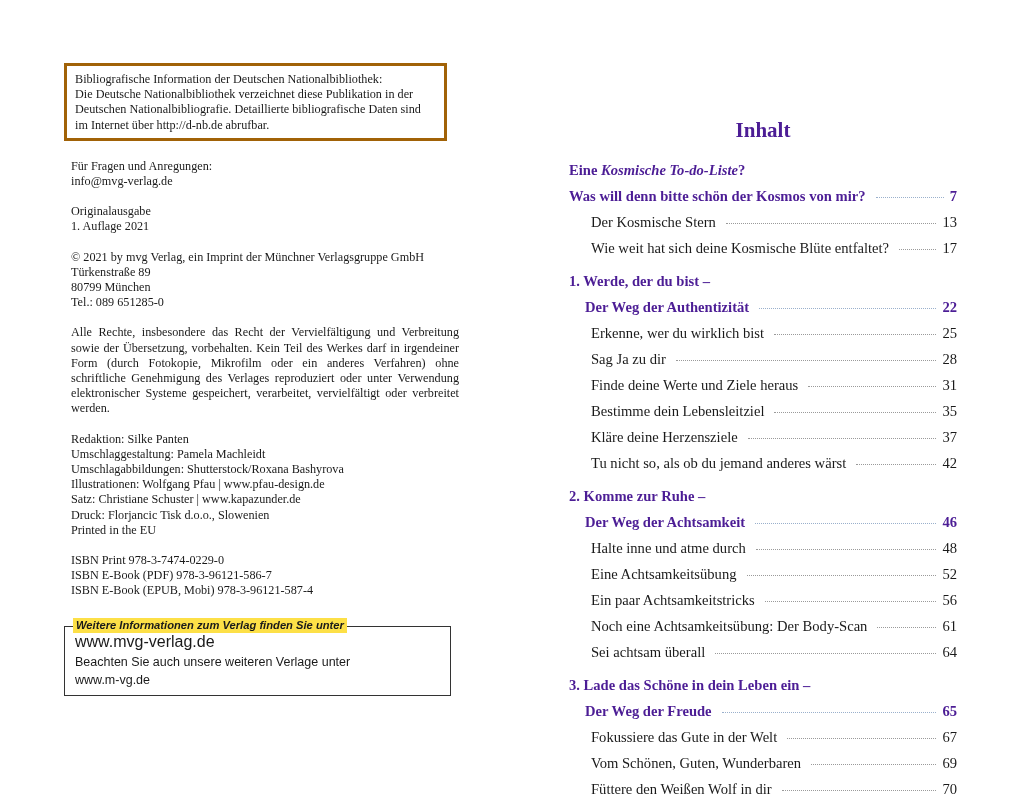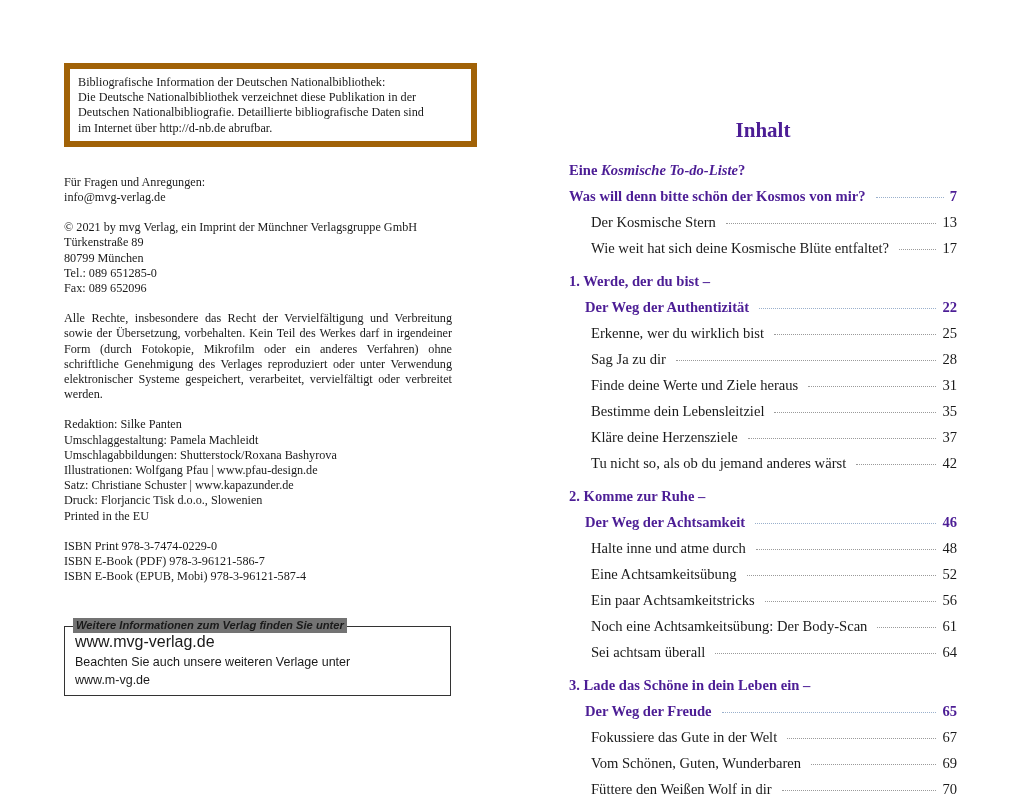--- a/index.html
+++ b/index.html
@@ -6,36 +6,36 @@
   body {
     width: 1020px; height: 795px; position: relative; overflow: hidden;
     font-family: "Liberation Serif", "DejaVu Serif", serif;
     color: #1a1a1a;
   }
   .page-left {
     position: absolute; left: 64px; top: 63px; width: 388px;
     font-size: 12.2px; line-height: 15.2px;
   }
   .bib-box {
-    border: 6px solid #a16207;
-    padding: 6px 24px 5px 8px;
+    border: 3px solid #a16207;
+    padding: 6px 0 5px 8px;
     width: 369px;
-    margin-bottom: 28px;
+    margin-bottom: 18px;
   }
   .line { white-space: nowrap; }
-  .block { margin-bottom: 15px; }
+  .block { margin-bottom: 15px; margin-left: 7px; }
   .rights { text-align: justify; width: 388px; }
   .info-box {
     position: absolute; left: 0; top: 563px;
     width: 385px; height: 68px;
     border: 1px solid #333;
     font-family: "Liberation Sans", "DejaVu Sans", sans-serif;
   }
   .info-box .legend {
-    position: absolute; left: 8px; top: -9px; background: #737373;
+    position: absolute; left: 8px; top: -9px; background: #fde047;
     padding: 0 3px; font-style: italic; font-weight: bold; font-size: 11.2px;
   }
   .info-box .url-main { position: absolute; left: 10px; top: 5px; font-size: 16px; line-height: 20px; }
   .info-box .note { position: absolute; left: 10px; top: 27px; font-size: 12.5px; line-height: 16px; }
   .info-box .url-sub { position: absolute; left: 10px; top: 45px; font-size: 12.5px; line-height: 16px; }
 
   .page-right {
     position: absolute; left: 569px; top: 115px; width: 388px;
   }
   .toc-title {
@@ -68,27 +68,30 @@
     <div class="line">Die Deutsche Nationalbibliothek verzeichnet diese Publikation in der</div>
     <div class="line">Deutschen Nationalbibliografie. Detaillierte bibliografische Daten sind</div>
     <div class="line">im Internet über http://d-nb.de abrufbar.</div>
   </div>
 
   <div class="block">
     <div>Für Fragen und Anregungen:</div>
     <div>info@mvg-verlag.de</div>
   </div>
 
+  <div class="block">
+    <div>Originalausgabe</div>
+    <div>1. Auflage 2021</div>
+  </div>
 
   <div class="block">
     <div class="line">© 2021 by mvg Verlag, ein Imprint der Münchner Verlagsgruppe GmbH</div>
     <div>Türkenstraße 89</div>
     <div>80799 München</div>
     <div>Tel.: 089 651285-0</div>
-    <div>Fax: 089 652096</div>
   </div>
 
   <div class="block rights">Alle Rechte, insbesondere das Recht der Vervielfältigung und Verbreitung sowie der Übersetzung, vorbehalten. Kein Teil des Werkes darf in irgendeiner Form (durch Fotokopie, Mikrofilm oder ein anderes Verfahren) ohne schriftliche Genehmigung des Verlages reproduziert oder unter Verwendung elektronischer Systeme gespeichert, verarbeitet, vervielfältigt oder verbreitet werden.</div>
 
   <div class="block">
     <div>Redaktion: Silke Panten</div>
     <div>Umschlaggestaltung: Pamela Machleidt</div>
     <div>Umschlagabbildungen: Shutterstock/Roxana Bashyrova</div>
     <div>Illustrationen: Wolfgang Pfau | www.pfau-design.de</div>
     <div>Satz: Christiane Schuster | www.kapazunder.de</div>

